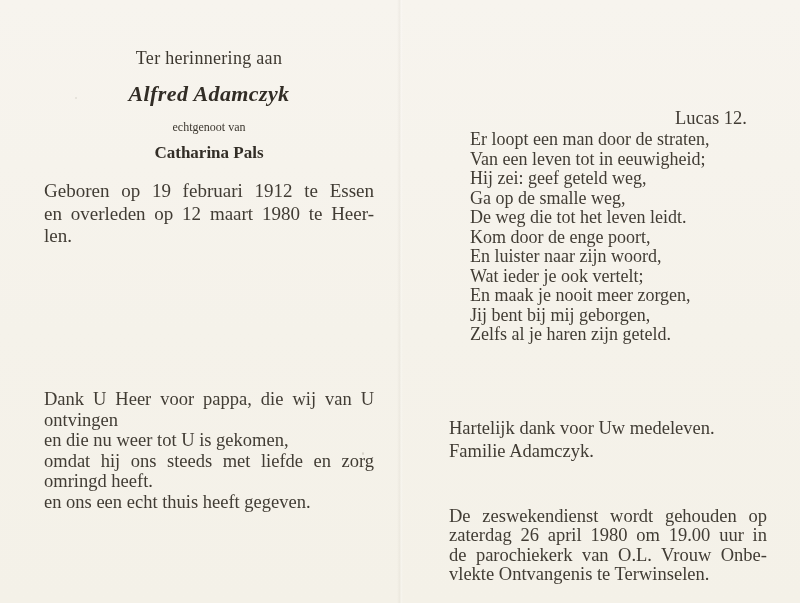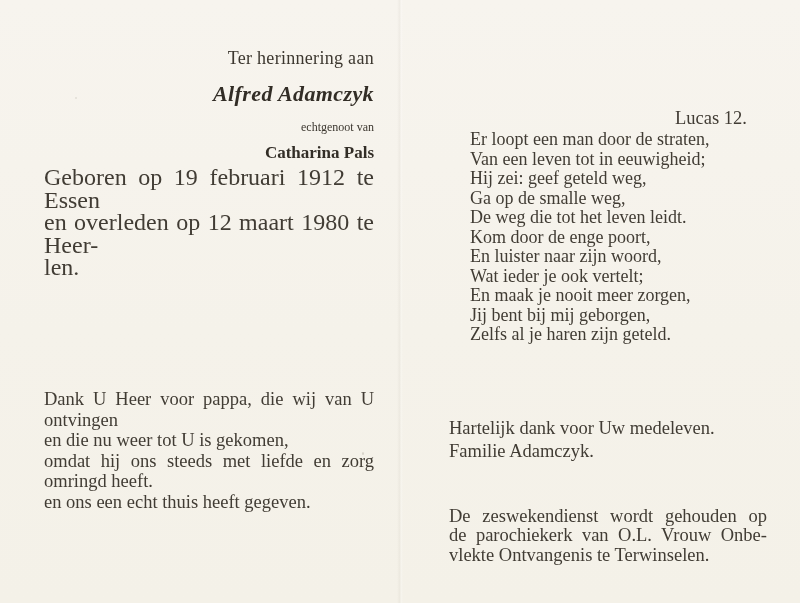--- a/index.html
+++ b/index.html
@@ -30,21 +30,21 @@
     border-radius: 50%;
     background: rgba(80,70,55,0.35);
   }
   .block { position: absolute; }
 
   
   .header-block {
     left: 44px;
     top: 47px;
     width: 330px;
-    text-align: right;
+    text-align: center;
   }
   .intro-line {
     font-size: 18px;
     line-height: 22px;
     letter-spacing: 0.3px;
     color: #3c372f;
   }
   .deceased-name {
     margin-top: 12px;
     font-size: 22px;
@@ -62,23 +62,23 @@
   }
   .spouse-name {
     margin-top: 4px;
     font-size: 17px;
     line-height: 22px;
     font-weight: bold;
     color: #322d26;
   }
   .dates-block {
     left: 44px;
-    top: 166px;
+    top: 180px;
     width: 330px;
-    font-size: 24px;
+    font-size: 19px;
     line-height: 22.5px;
   }
   .thanks-block {
     left: 44px;
     top: 389px;
     width: 330px;
     font-size: 18.5px;
     line-height: 20.6px;
   }
 
@@ -175,20 +175,21 @@
       <div class="line">Zelfs al je haren zijn geteld.</div>
     </div>
 
     <div class="block condolence-block">
       <div class="line">Hartelijk dank voor Uw medeleven.</div>
       <div class="line family-signature">Familie Adamczyk.</div>
     </div>
 
     <div class="block service-block">
       <div class="line jst">De zeswekendienst wordt gehouden op</div>
+      <div class="line jst">zaterdag 26 april 1980 om 19.00 uur in</div>
       <div class="line jst">de parochiekerk van O.L. Vrouw Onbe-</div>
       <div class="line">vlekte Ontvangenis te Terwinselen.</div>
     </div>
 
   </div>
 
   <div class="speck" style="left:75px;top:97px;width:2px;height:2px;opacity:.35;"></div>
   <div class="speck" style="left:362px;top:452px;width:2px;height:3px;opacity:.5;"></div>
 
 </div>

